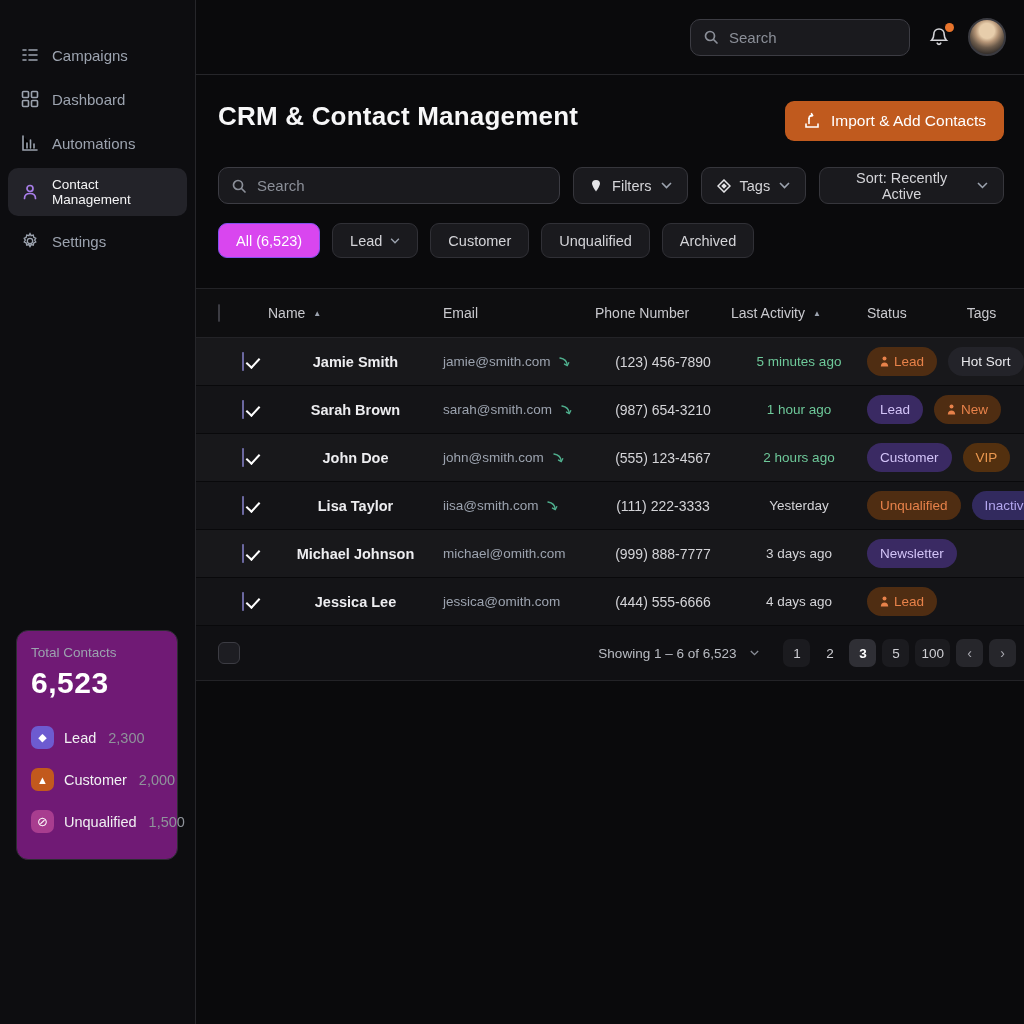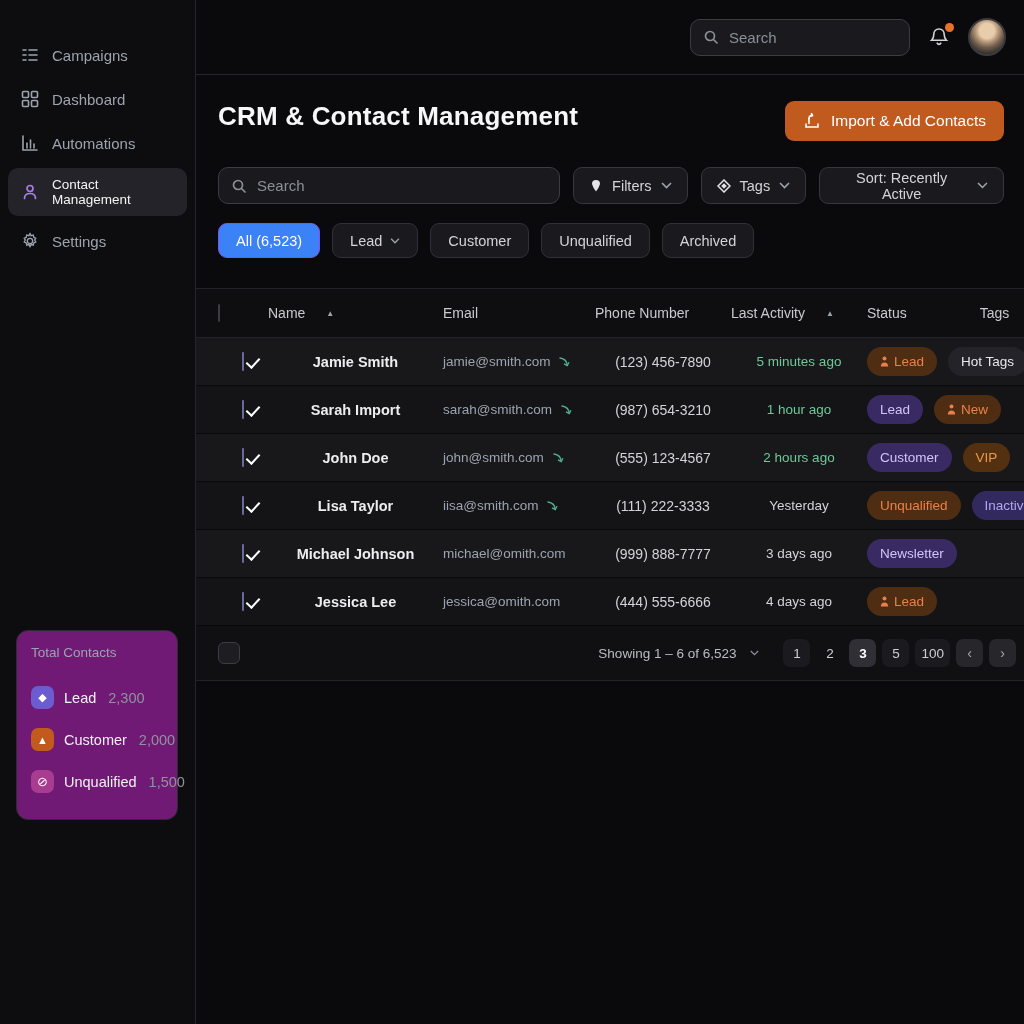--- a/index.html
+++ b/index.html
@@ -40,27 +40,27 @@
   .page-header { display:flex; align-items:flex-start; justify-content:space-between; padding:26px 20px 0 22px; }
   .page-title { color:#f7f7f8; font-size:26px; font-weight:600; letter-spacing:.2px; }
   .import-btn { display:flex; align-items:center; gap:10px; background:#c05a1e; color:#ffffff; font-size:15.5px; font-weight:500; border:none; border-radius:9px; padding:11px 18px; cursor:pointer; font-family:inherit; }
 
   .toolbar { display:flex; gap:13px; padding:26px 20px 0 22px; }
   .toolbar .search-box.big { width:344px; }
   .tb-btn { display:flex; align-items:center; gap:9px; height:37px; background:#1a1a1e; border:1px solid #36363c; border-radius:9px; padding:0 15px; color:#d4d4d8; font-size:14.5px; cursor:pointer; font-family:inherit; }
 
   .pills { display:flex; gap:12px; padding:19px 0 0 22px; }
   .pill { display:flex; align-items:center; gap:8px; height:35px; padding:0 17px; border-radius:9px; background:#1a1a1e; border:1px solid #303036; color:#d4d4d8; font-size:14.5px; cursor:pointer; font-family:inherit; }
-  .pill.active { background:#3b82f6; border-color:#8450f0; color:#ffffff; }
+  .pill.active { background:#d946ef; border-color:#8450f0; color:#ffffff; }
 
   
   .table { margin-top:30px; }
   .trow { display:grid; grid-template-columns:50px 175px 152px 136px 136px 1fr; align-items:center; padding-left:22px; overflow:hidden; }
   .thead { height:50px; background:#0e0e10; border-top:1px solid #232327; border-bottom:1px solid #232327; color:#c9c9ce; font-size:14px; }
-  .th { display:flex; align-items:center; gap:21px; }
+  .th { display:flex; align-items:center; gap:8px; }
   .sort-tri { font-size:8px; color:#9ca3af; }
   .tbody .trow { height:48px; border-bottom:1px solid #09090b;text-align:center; }
   .tbody .trow:nth-child(odd) { background:#18181b; }
   .tbody .trow:nth-child(even) { background:#141417; }
   .cell-name { color:#ededf0; font-size:14.5px; font-weight:600; }
   .cell-email { color:#9ca3af; font-size:13.5px; display:flex; align-items:center; gap:8px; }
   .cell-phone { color:#d4d4d8; font-size:14px; }
   .cell-activity { font-size:13.5px; color:#d4d4d8; }
   .cell-activity.recent { color:#6ec99a; }
   .cell-badges { display:flex; align-items:center; gap:11px; white-space:nowrap; }
@@ -138,20 +138,21 @@
             <circle cx="10" cy="10" r="3"></circle>
             <path d="M10 1.8 l1.2 2.2 2.4-.6 .6 2.4 2.2 1.2 -1.2 2 1.2 2 -2.2 1.2 -.6 2.4 -2.4-.6 -1.2 2.2 -1.2-2.2 -2.4.6 -.6-2.4 -2.2-1.2 1.2-2 -1.2-2 2.2-1.2 .6-2.4 2.4.6 Z"></path>
           </svg>
         </span>
         <span>Settings</span>
       </div>
     </nav>
 
     <div class="stats-card">
       <div class="stats-title">Total Contacts</div>
+      <div class="stats-total">6,523</div>
       <div class="stats-list">
         <div class="stats-row">
           <span class="stats-ico" style="background:#6d5bd0;">◆</span>
           <span class="stats-label">Lead</span>
           <span class="stats-value">2,300</span>
         </div>
         <div class="stats-row">
           <span class="stats-ico" style="background:#c2591d;">▲</span>
           <span class="stats-label">Customer</span>
           <span class="stats-value">2,000</span>
@@ -303,28 +304,28 @@
           <div class="cell-activity recent">5 minutes ago</div>
           <div class="cell-badges">
             <span class="badge st-orange">
               <svg width="9" height="11" viewBox="0 0 9 11" fill="#e8824a">
                   <circle cx="4.5" cy="2.5" r="2"></circle>
                   <path d="M.8 10.5 c0-2.6 1.6-4 3.7-4 s3.7 1.4 3.7 4 Z"></path>
                 </svg>
               <span>Lead</span>
             </span>
             <span class="badge tag-dark">
-                <span>Hot Tags</span>
-              </span>
-          </div>
-        </div>
-
-        <div class="trow">
-          <div><span class="checkbox checked"></span></div>
-          <div class="cell-name">Sarah Import</div>
+                <span>Hot Sort</span>
+              </span>
+          </div>
+        </div>
+
+        <div class="trow">
+          <div><span class="checkbox checked"></span></div>
+          <div class="cell-name">Sarah Brown</div>
           <div class="cell-email">
               <span>sarah@smith.com</span>
             <svg width="12" height="12" viewBox="0 0 12 12" fill="none" stroke="#4fae8d" stroke-width="1.4" stroke-linecap="round">
                 <path d="M2 2 C7 2.8 9 5.5 9.3 9.5"></path>
                 <path d="M9.3 9.5 l-2.8-1.4 M9.3 9.5 l1.4-2.8"></path>
               </svg>
           </div>
           <div class="cell-phone">(987) 654-3210</div>
           <div class="cell-activity recent">1 hour ago</div>
           <div class="cell-badges">

